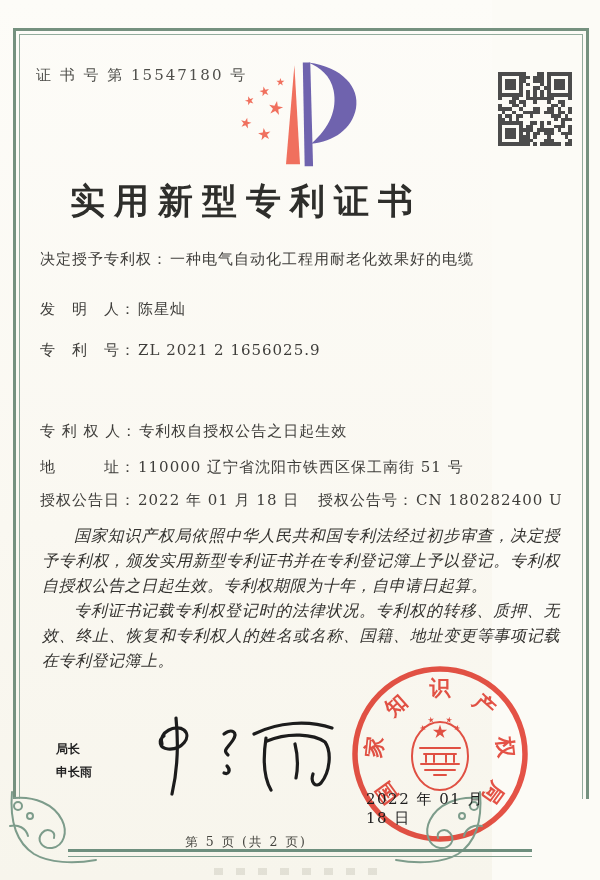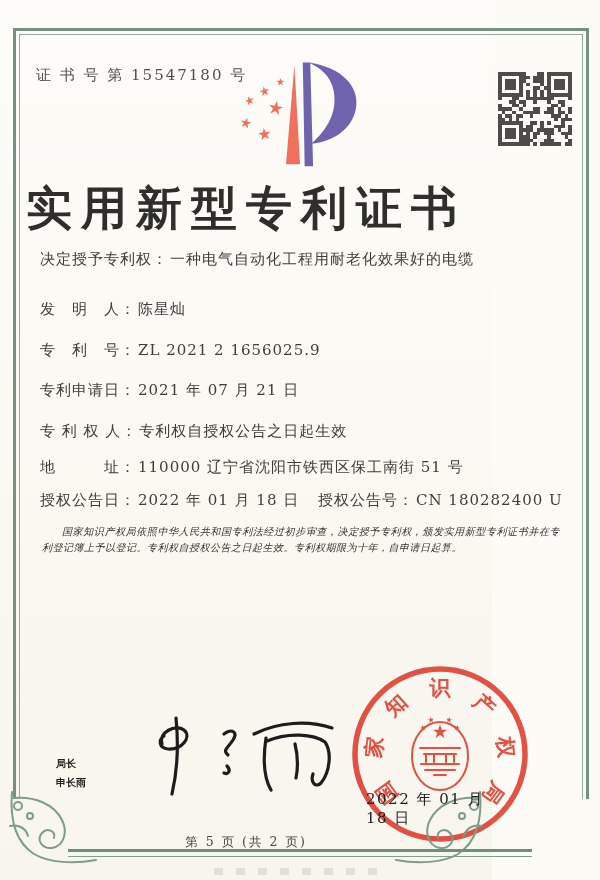--- a/index.html
+++ b/index.html
@@ -8,29 +8,29 @@
   
   .frame-outer{position:absolute;left:13px;top:28px;width:570px;height:768px;
     border:3px solid #75917f;border-bottom:none;}
   .frame-inner{position:absolute;left:3px;top:3px;right:3px;bottom:0;
     border:1px solid #93ac9d;border-bottom:none;}
   .cert-no{position:absolute;left:36px;top:66px;font-size:15px;color:#4e4e4a;letter-spacing:2px;}
   .logo{position:absolute;left:230px;top:56px;width:140px;height:114px;}
   .qr{position:absolute;left:498px;top:72px;width:74px;height:74px;}
   .qr svg{width:100%;height:100%;shape-rendering:crispEdges;fill:#4c4c4c;}
   .title{position:absolute;left:0;top:178px;width:100%;text-align:center;
-    font-size:46px;font-weight:600;color:#2e2e2b;letter-spacing:9px;}
+    font-size:35px;font-weight:600;color:#2e2e2b;letter-spacing:9px;}
   .row{position:absolute;left:40px;right:34px;font-size:15px;color:#3e3d3a;letter-spacing:1px;white-space:nowrap;}
   .row .lab{color:#3e3d3a;}
   .row .val{margin-left:2px;margin-top:12px;}
   .pair2{position:absolute;left:278px;top:0;}
-  .paras{position:absolute;left:42px;width:518px;top:524px;font-size:10px;
+  .paras{position:absolute;left:42px;width:518px;top:524px;font-size:16px;
     line-height:1.56;color:#33322f;font-style:italic;letter-spacing:0.5px;text-align:justify;}
   .paras p{margin:0;text-indent:2em;}
-  .director{position:absolute;left:56px;top:754px;font-size:10px;color:#222;
+  .director{position:absolute;left:56px;top:738px;font-size:12px;color:#222;
     font-family:"DejaVu Sans","Liberation Sans",sans-serif;font-weight:600;line-height:1.9;}
   .signature{position:absolute;left:132px;top:710px;width:210px;height:95px;}
   .signature path{fill:none;stroke:#1c1c1c;stroke-width:3.2;stroke-linecap:round;stroke-linejoin:round;}
   .seal{position:absolute;left:348px;top:662px;width:184px;height:184px;mix-blend-mode:multiply;opacity:.93;}
   .seal-ch{font-size:21px;font-weight:700;text-anchor:middle;fill:#e5463a;
     font-family:"DejaVu Serif","Liberation Serif",serif;}
   .seal-date{position:absolute;left:366px;top:790px;font-size:15px;color:#1d1d1d;letter-spacing:1.5px;z-index:5;}
   .footer{position:absolute;left:0;top:834px;width:100%;text-align:center;font-size:12.5px;color:#45453f;letter-spacing:2px;}
   .bottom-line{position:absolute;left:68px;top:849px;width:464px;height:4px;
     border-top:3px solid #6e8f7e;border-bottom:1px solid #7f9e8e;}
@@ -329,38 +329,36 @@
 
   <div class="row" style="top:250px">
     <span class="lab">决定授予专利权：</span><span class="val">一种电气自动化工程用耐老化效果好的电缆</span>
   </div>
   <div class="row" style="top:300px">
     <span class="lab">发　明　人：</span><span class="val">陈星灿</span>
   </div>
   <div class="row" style="top:341px">
     <span class="lab">专　利　号：</span><span class="val">ZL 2021 2 1656025.9</span>
   </div>
-  <div class="row" style="top:381px">
-    <span class="lab">专利申请日：</span><span class="val">2021 年 07 月 21 日</span>
-  </div>
   <div class="row" style="top:422px">
     <span class="lab">专 利 权 人：</span><span class="val">专利权自授权公告之日起生效</span>
   </div>
   <div class="row" style="top:458px">
     <span class="lab">地　　　址：</span><span class="val">110000  辽宁省沈阳市铁西区保工南街 51 号</span>
   </div>
   <div class="row" style="top:491px">
     <span class="lab">授权公告日：</span><span class="val">2022 年 01 月 18 日</span>
     <span class="pair2">
       <span class="lab">授权公告号：</span><span class="val">CN 180282400 U</span>
     </span>
   </div>
 
   <div class="paras">
     <p>国家知识产权局依照中华人民共和国专利法经过初步审查，决定授予专利权，颁发实用新型专利证书并在专利登记簿上予以登记。专利权自授权公告之日起生效。专利权期限为十年，自申请日起算。</p>
+    <p>专利证书记载专利权登记时的法律状况。专利权的转移、质押、无效、终止、恢复和专利权人的姓名或名称、国籍、地址变更等事项记载在专利登记簿上。</p>
   </div>
 
   <div class="director">
     <div>局长</div>
     <div>申长雨</div>
   </div>
 
   <div class="signature">
     <svg viewBox="0 0 210 95" xmlns="http://www.w3.org/2000/svg">
       <path d="M30,34 C26,22 44,14 52,20 C60,27 50,40 36,39 C27,38 26,30 32,26"></path>

